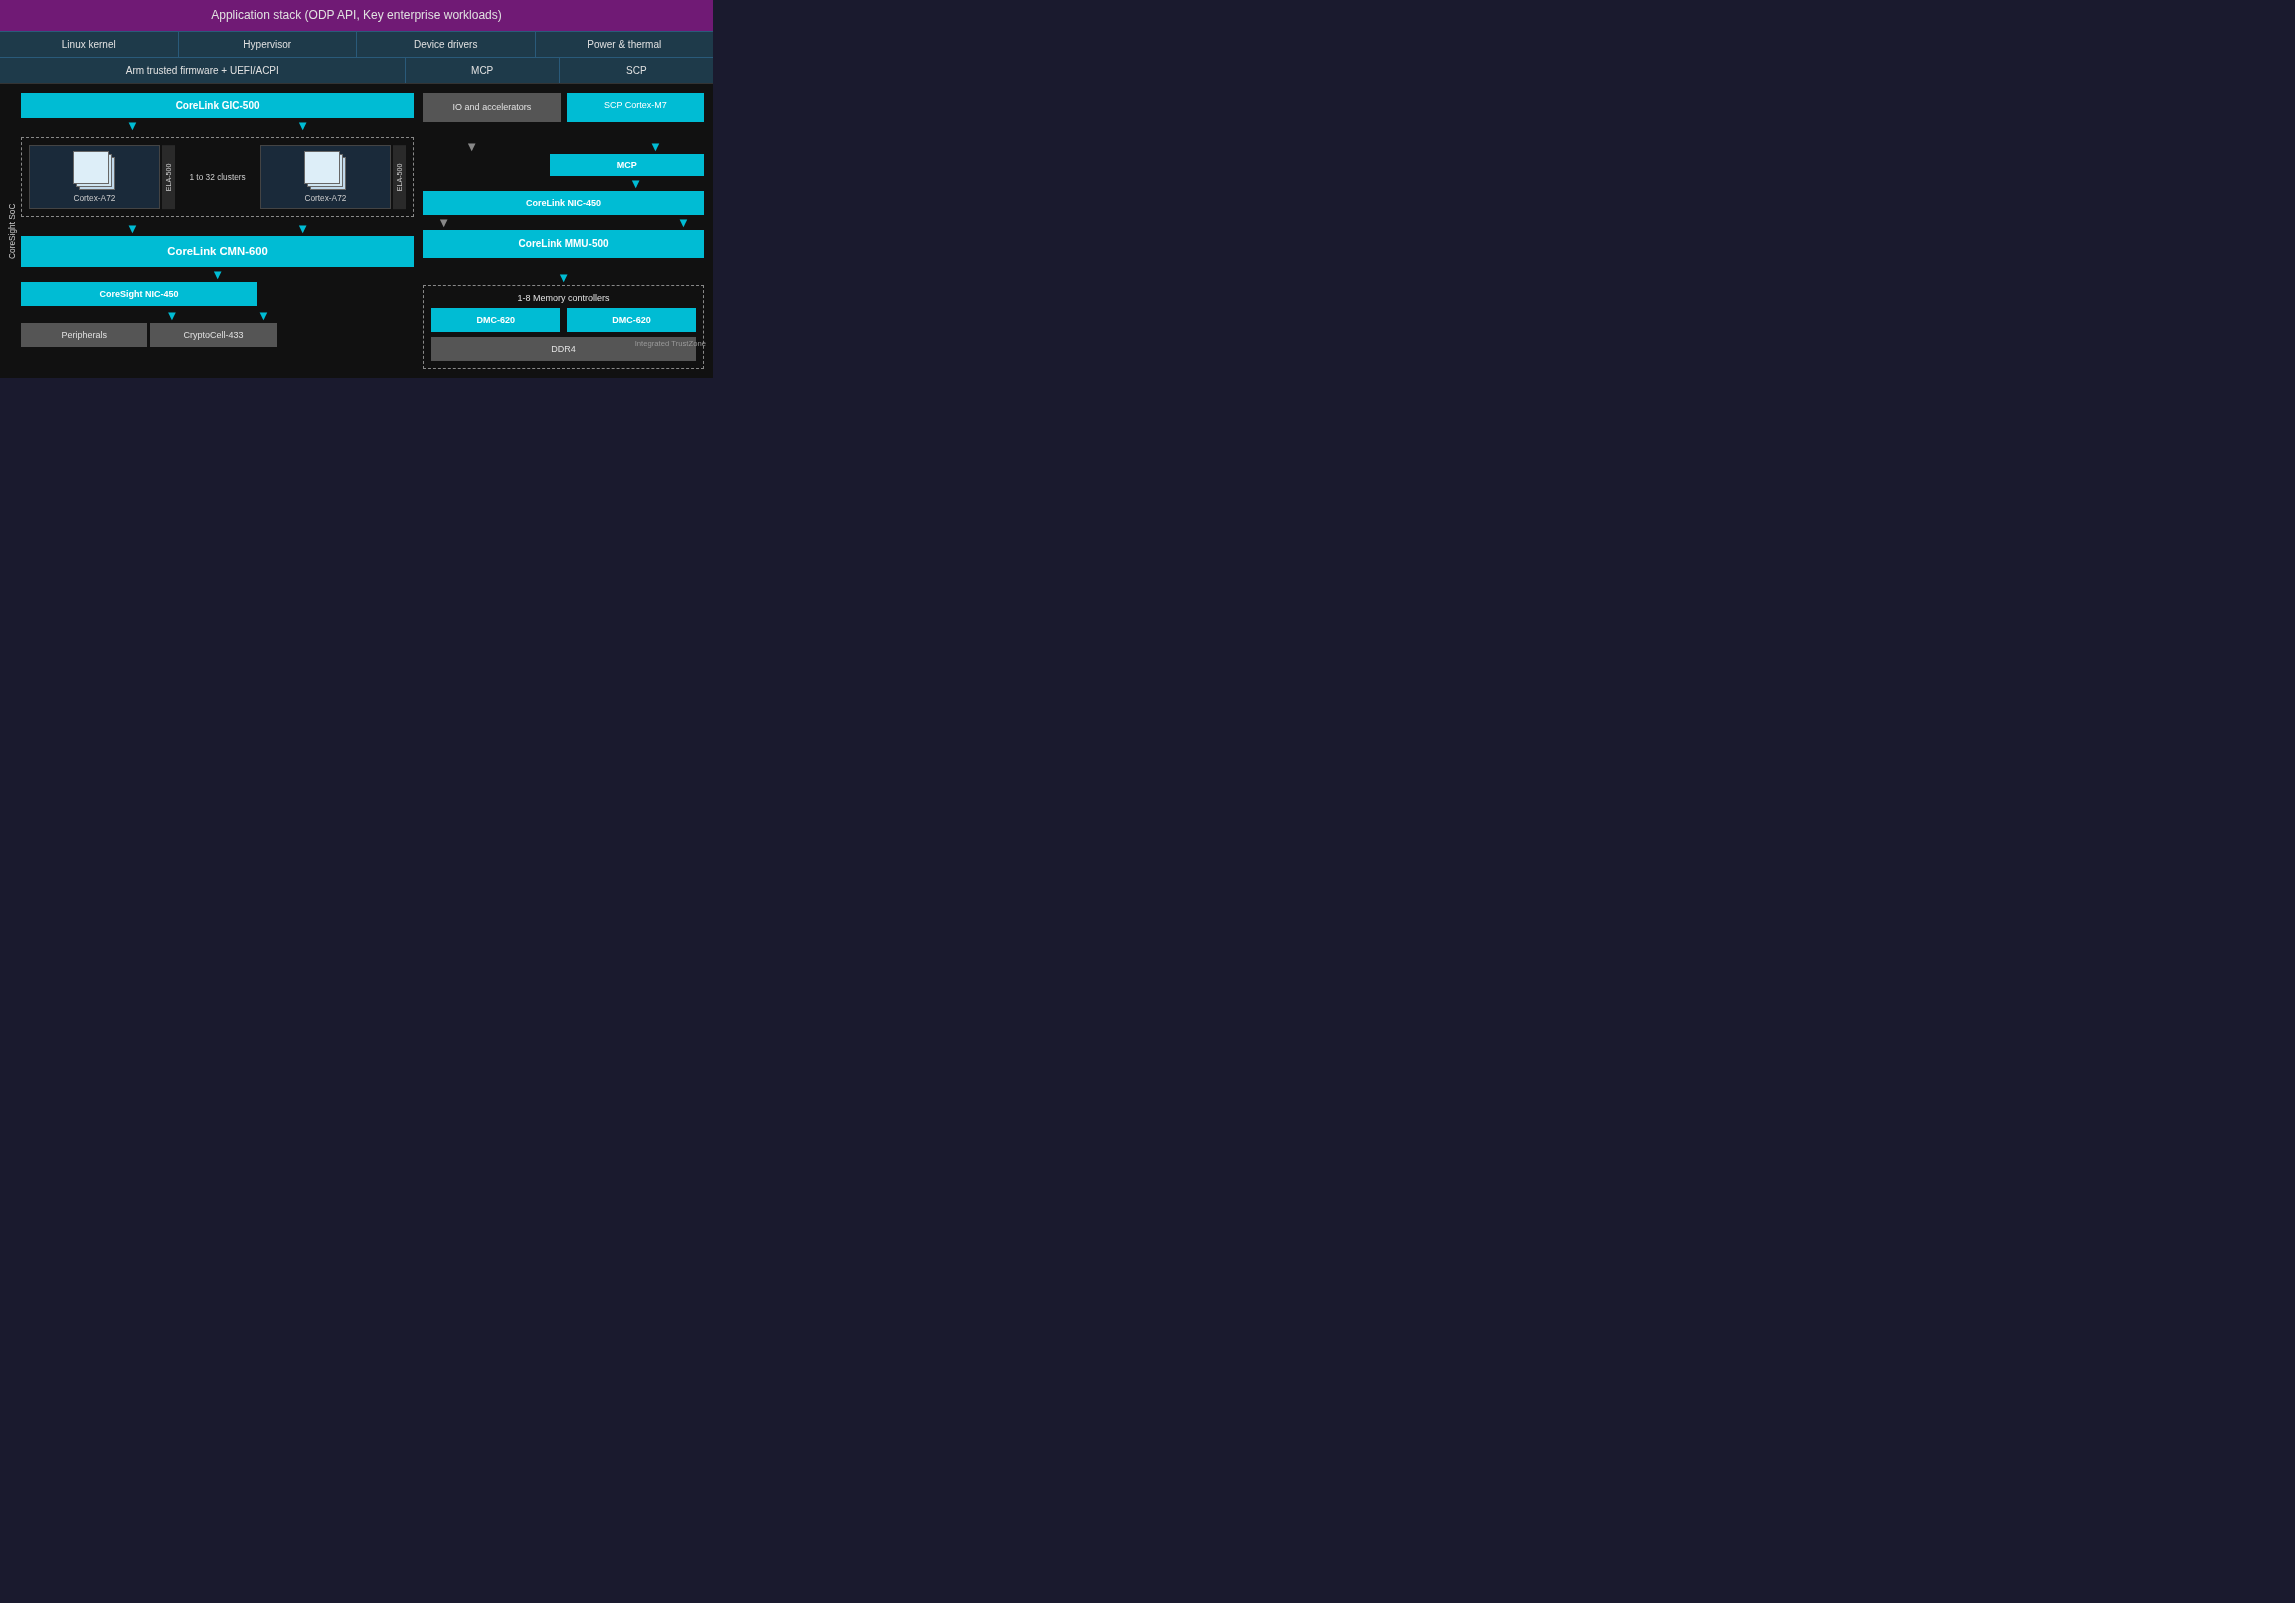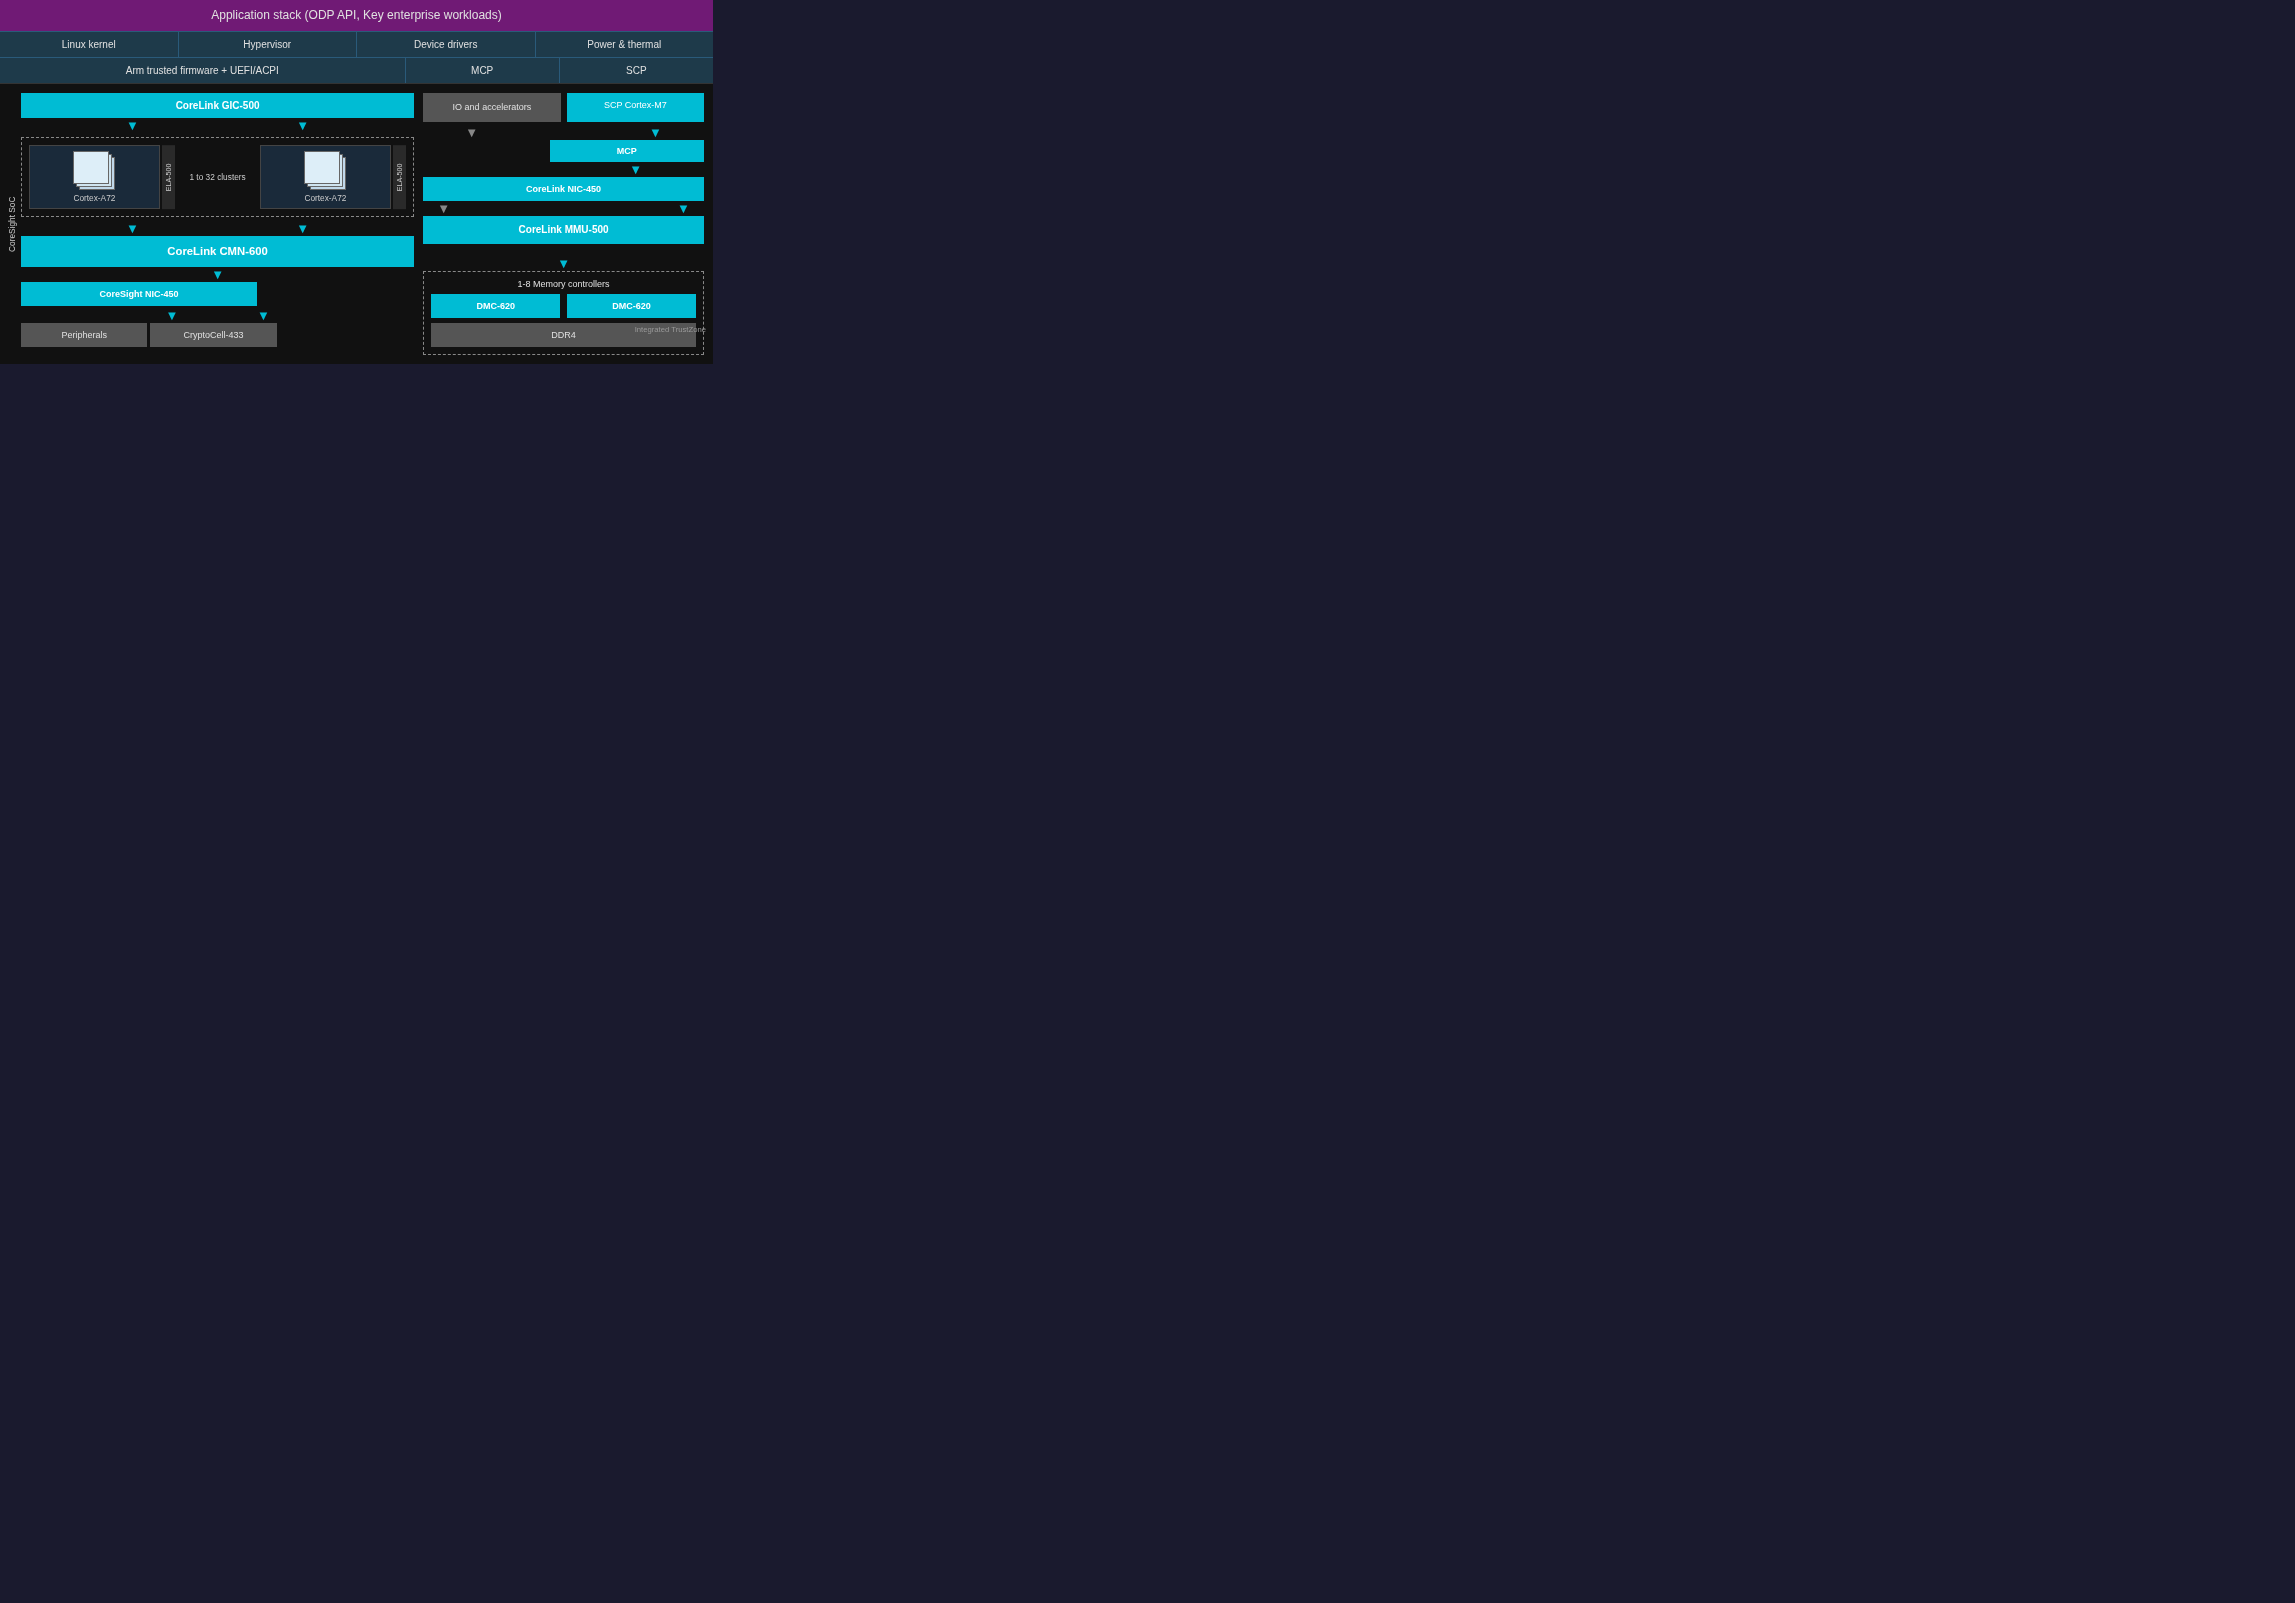--- a/index.html
+++ b/index.html
@@ -201,21 +201,21 @@
     .two-arr {
       display: flex;
       gap: 40%;
       justify-content: center;
     }
 
     
     .right-top-boxes {
       display: flex;
       gap: 6px;
-      margin-bottom: 3px;
+      margin-bottom: 17px;
     }
 
     .io-box {
       background: #555;
       color: #e0e0e0;
       text-align: center;
       padding: 9.5px 6px;
       font-size: 9px;
       flex: 1;
     }

